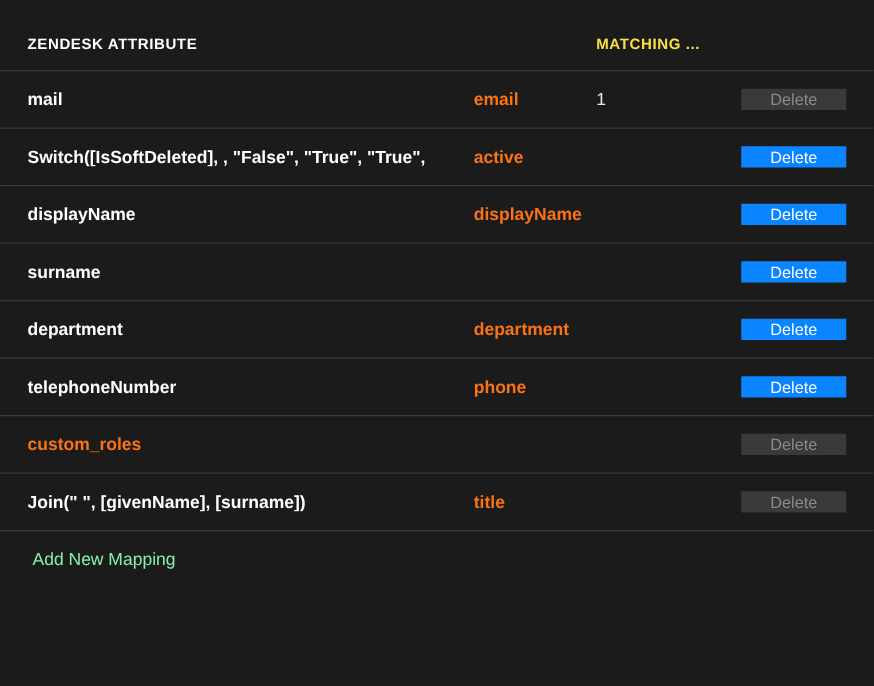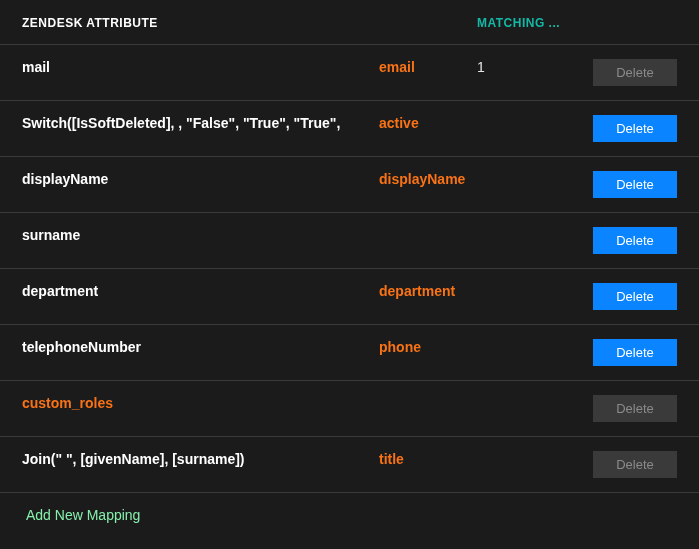--- a/index.html
+++ b/index.html
@@ -13,20 +13,21 @@
   }
   .panel {
     width: 699px;
     min-height: 549px;
     background: #1b1b1b;
     box-sizing: border-box;
     padding: 0;
   }
   .table {
     width: 100%;
+    margin-top: 12px;
   }
   .header-row {
     display: flex;
     padding: 16px 22px 14px 22px;
     border-bottom: 1px solid #3a3a3a;
   }
   .header-row .col1 {
     flex: 0 0 357px;
     font-weight: 700;
     font-size: 12px;
@@ -35,21 +36,21 @@
     text-transform: uppercase;
   }
   .header-row .col2 {
     flex: 0 0 98px;
   }
   .header-row .col3 {
     flex: 0 0 100px;
     font-weight: 700;
     font-size: 12px;
     letter-spacing: 0.5px;
-    color: #14b8a6;
+    color: #fde047;
     text-transform: uppercase;
   }
   .row {
     display: flex;
     align-items: flex-start;
     padding: 14px 22px;
     border-bottom: 1px solid #3a3a3a;
   }
   .row .col1 {
     flex: 0 0 357px;
@@ -69,21 +70,21 @@
     font-weight: 400;
   }
   .row .col4 {
     flex: 1;
     display: flex;
     justify-content: flex-end;
   }
   button.delete-btn {
     border: none;
     width: 84px;
-    height: 27px;
+    height: 17px;
     font-size: 13px;
     font-family: inherit;
     cursor: pointer;
     padding: 0;
   }
   button.delete-btn.active {
     background: #0a84ff;
     color: #fff;
   }
   button.delete-btn.disabled {

